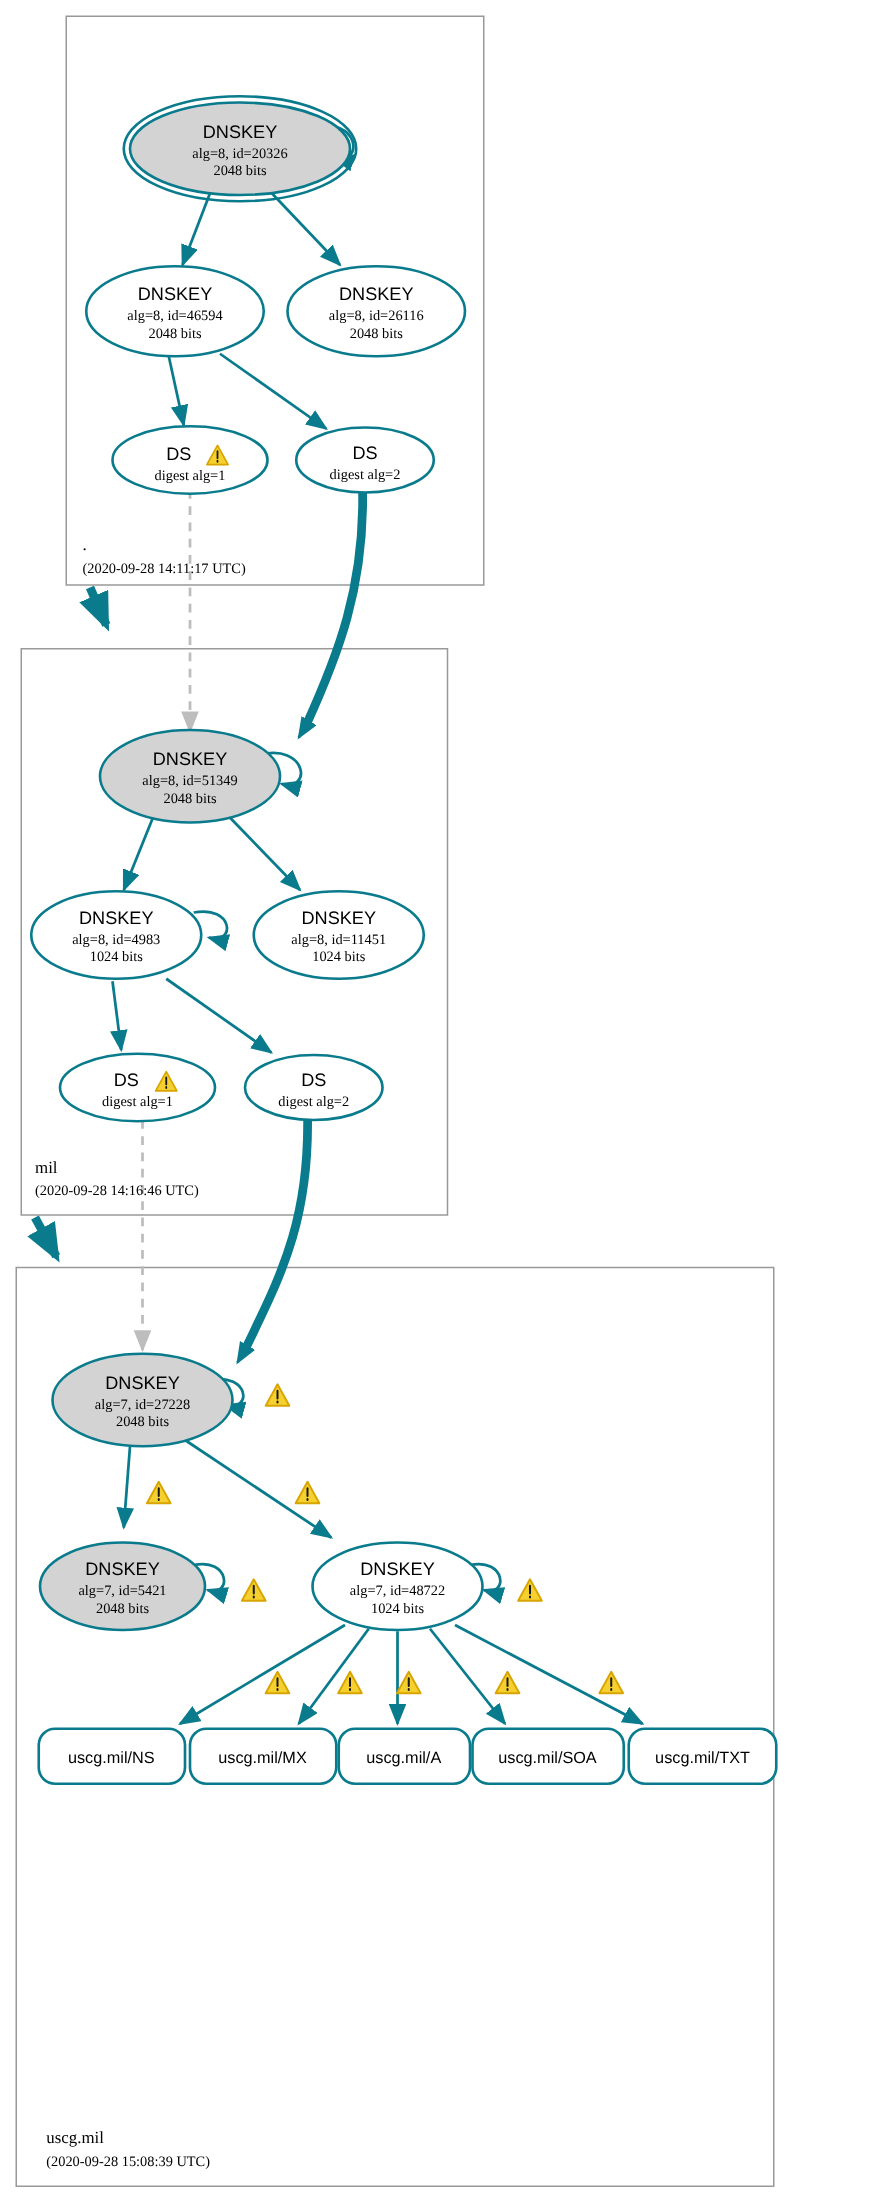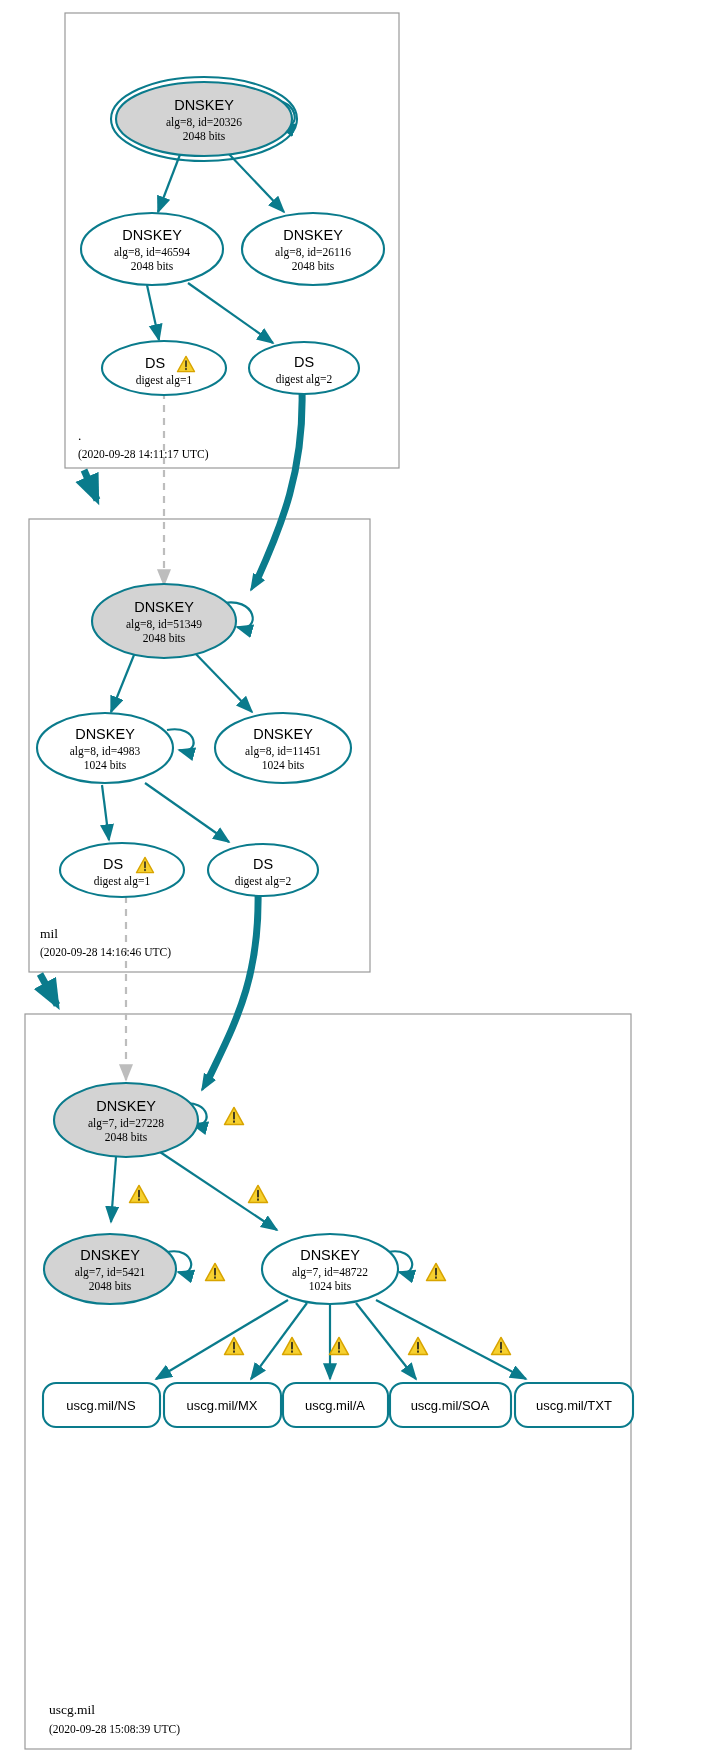--- a/index.html
+++ b/index.html
@@ -1,18 +1,18 @@
 <!DOCTYPE html>
 <html><head>
 <meta charset="utf-8">
 <style>
   html,body{margin:0;padding:0;background:#ffffff;}
   body{width:709px;height:1762px;position:relative;
        font-family:"Liberation Sans",sans-serif;}
-  #stage{position:absolute;left:12px;top:0;width:605px;height:1762px;}
+  #stage{position:absolute;left:0;top:0;width:605px;height:1762px;}
   svg{position:absolute;left:0;top:0;}
   .zone-box{fill:#ffffff;stroke:#999999;stroke-width:1.2;}
   .edge{fill:none;stroke:#0a7b8c;stroke-width:2.2;}
   .edge-thick{fill:none;stroke:#0a7b8c;stroke-width:7;}
   .edge-dash{fill:none;stroke:#bdbdbd;stroke-width:2.2;stroke-dasharray:7 6;}
   .node-ell{stroke:#0a7b8c;stroke-width:2.1;}
   .fill-grey{fill:#d3d3d3;}
   .fill-white{fill:#ffffff;}
   .rr-box{fill:#ffffff;stroke:#0a7b8c;stroke-width:2.1;}
   text{fill:#000000;}

